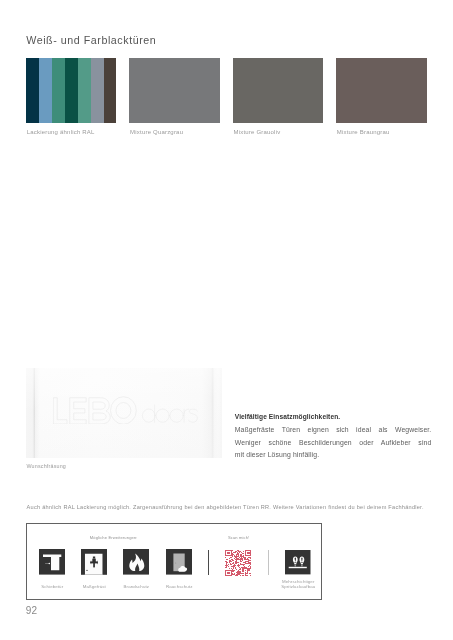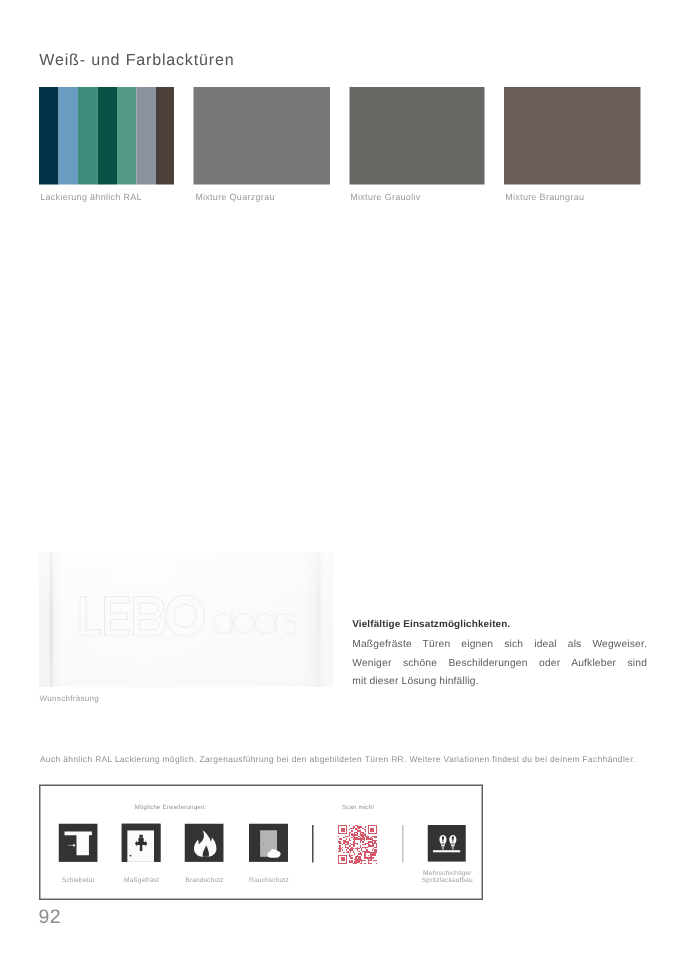--- a/index.html
+++ b/index.html
@@ -53,21 +53,21 @@
   .featurebox{position:absolute;left:26.4px;top:523.4px;width:296.1px;height:77px;
       border:0.9px solid #626262;box-sizing:border-box;}
   .fb-label{position:absolute;font-size:4.05px;line-height:4.05px;color:#919191;
       letter-spacing:.14px;white-space:nowrap;}
   .icon-sq{position:absolute;width:26.3px;height:25.6px;display:block;}
   .icon-cap{position:absolute;font-size:4.4px;line-height:4.9px;color:#9e9e9e;
       letter-spacing:.1px;white-space:nowrap;text-align:center;}
   .divider{position:absolute;width:1px;background:#b8b8b8;}
 
   
-  .pagenum{position:absolute;left:25.7px;top:607.4px;font-size:13px;line-height:7.6px;
+  .pagenum{position:absolute;left:25.7px;top:607.4px;font-size:10px;line-height:7.6px;
       letter-spacing:.2px;color:#8a8a8a;}
 </style>
 </head>
 <body>
 
 <div class="page">
 
   <div class="page-title">Weiß- und Farblacktüren</div>
 
   <div class="swatch-row">

